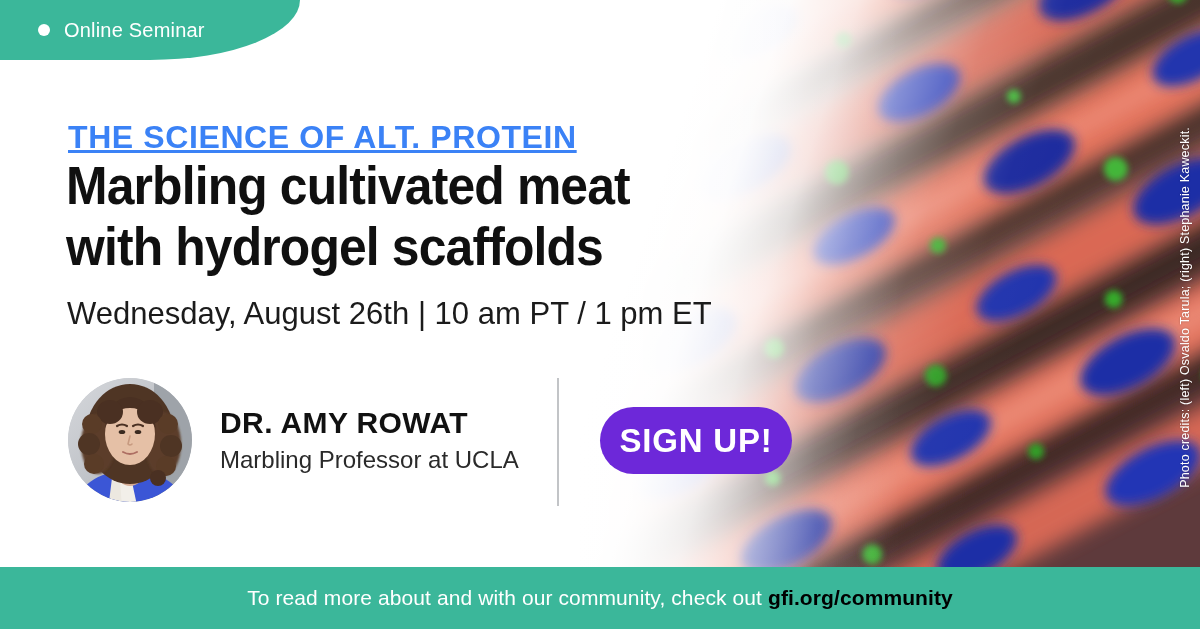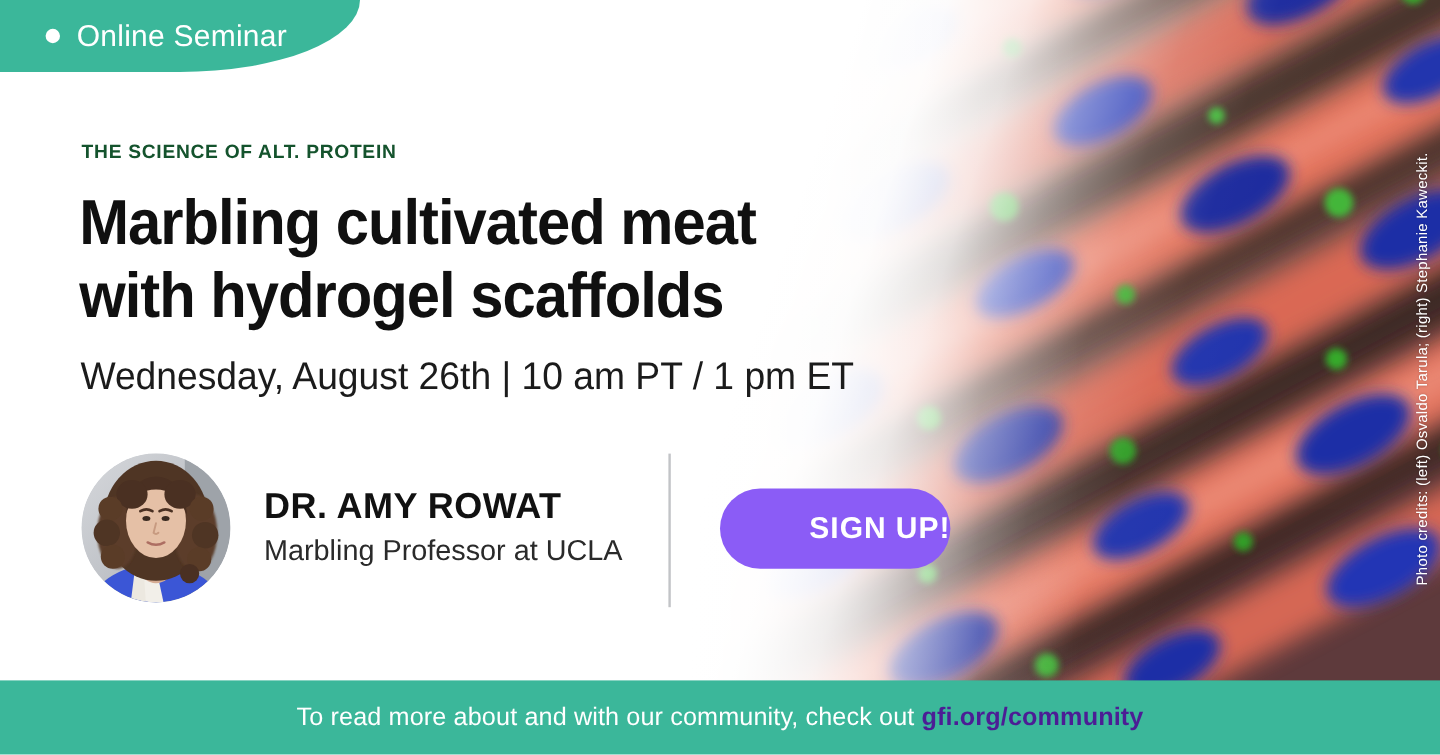--- a/index.html
+++ b/index.html
@@ -84,44 +84,45 @@
   .badge-dot {
     width: 12px;
     height: 12px;
     border-radius: 50%;
     background: #ffffff;
     margin-right: 14px;
     flex: 0 0 auto;
   }
   .badge-label {
     color: #ffffff;
-    font-size: 25px;
+    font-size: 20px;
     letter-spacing: 0.2px;
     font-weight: 400;
     white-space: nowrap;
   }
 
   
   .content {
     position: absolute;
     top: 0;
     left: 0;
     width: 900px;
     height: 571px;
   }
 
   .eyebrow {
     position: absolute;
     top: 119px;
     left: 68px;
-    color: #14532d;
-    font-size: 16px;
+    color: #3b82f6;
+    font-size: 32px;
     font-weight: 700;
     letter-spacing: 0.6px;
     white-space: nowrap;
+    text-decoration: underline;
   }
 
   .headline {
     position: absolute;
     top: 155px;
     left: 66px;
     width: 780px;
     color: #101010;
     font-size: 53px;
     line-height: 61px;
@@ -195,29 +196,28 @@
 
   
   .signup {
     position: absolute;
     top: 407px;
     left: 600px;
     width: 192px;
     height: 67px;
     border: none;
     border-radius: 34px;
-    background: #8b5cf6;
+    background: #6d28d9;
     color: #ffffff;
-    font-size: 25px;
+    font-size: 33px;
     font-weight: 700;
     letter-spacing: 0.8px;
     font-family: "Liberation Sans", sans-serif;
     cursor: pointer;
     padding: 0;
-    text-align: right;
   }
 
   
   .photo-credit {
     position: absolute;
     top: 88px;
     right: 4px;
     width: 22px;
     height: 400px;
     display: flex;
@@ -248,21 +248,21 @@
   }
   .footer-text {
     color: #ffffff;
     font-size: 21px;
     font-weight: 400;
     letter-spacing: 0.1px;
     white-space: nowrap;
   }
   .footer-link {
     font-weight: 700;
-    color: #4c1d95;
+    color: #000000;
     text-decoration: none;
   }
 </style>
 </head>
 <body>
 
 <div class="poster">
 
   <div class="bg-photo">
     <svg viewBox="0 0 1200 571" preserveAspectRatio="none" aria-hidden="true">

